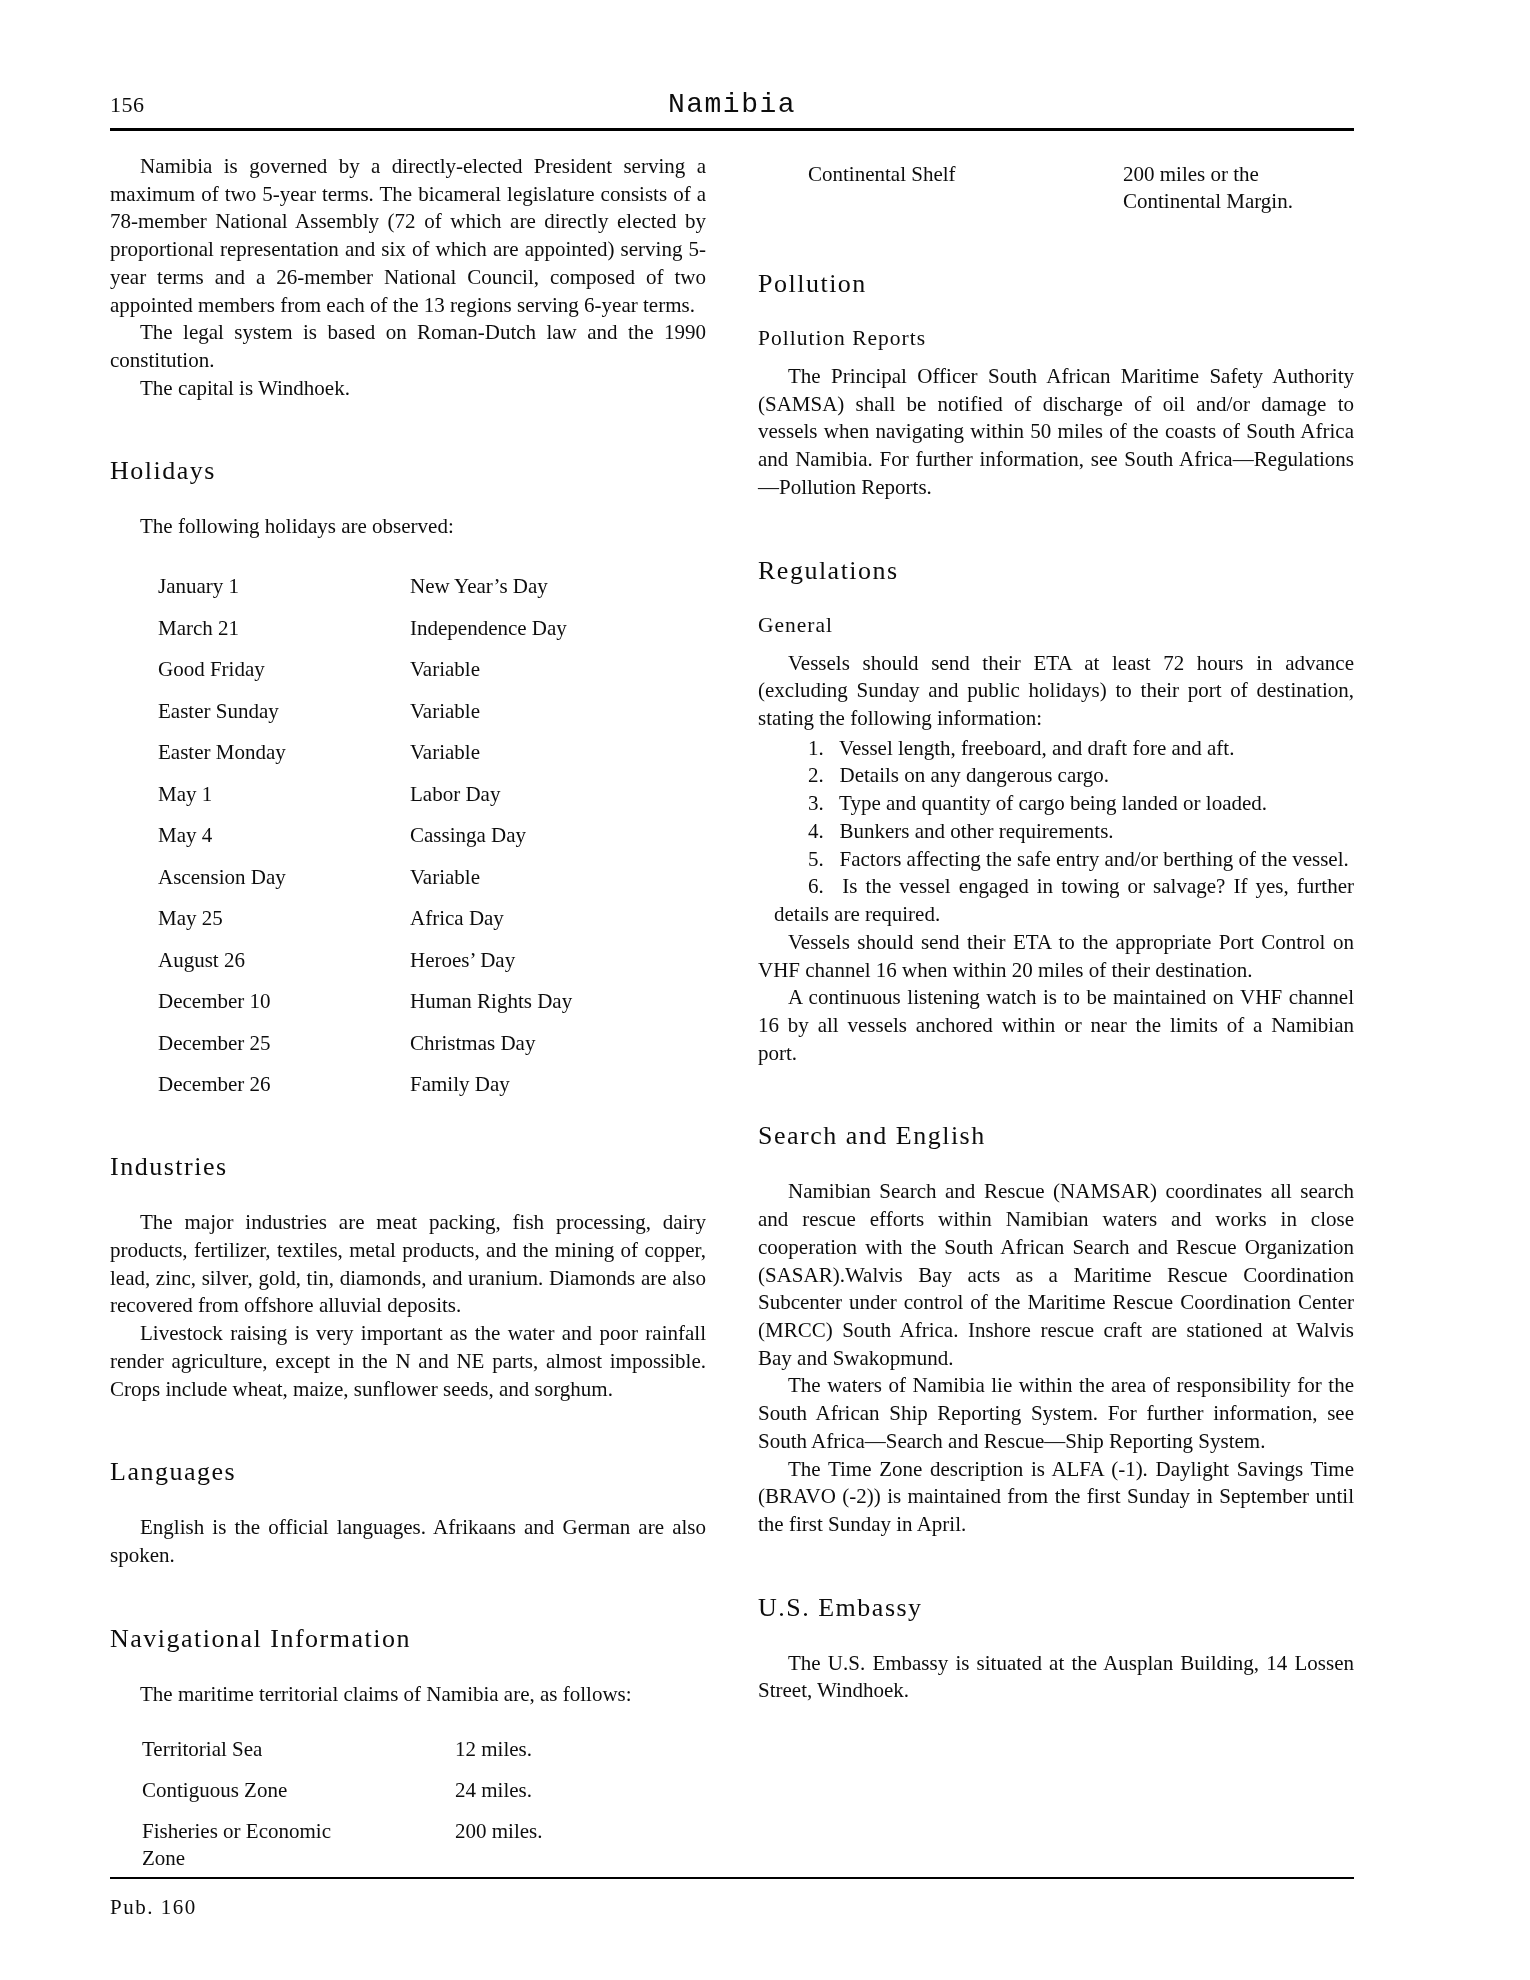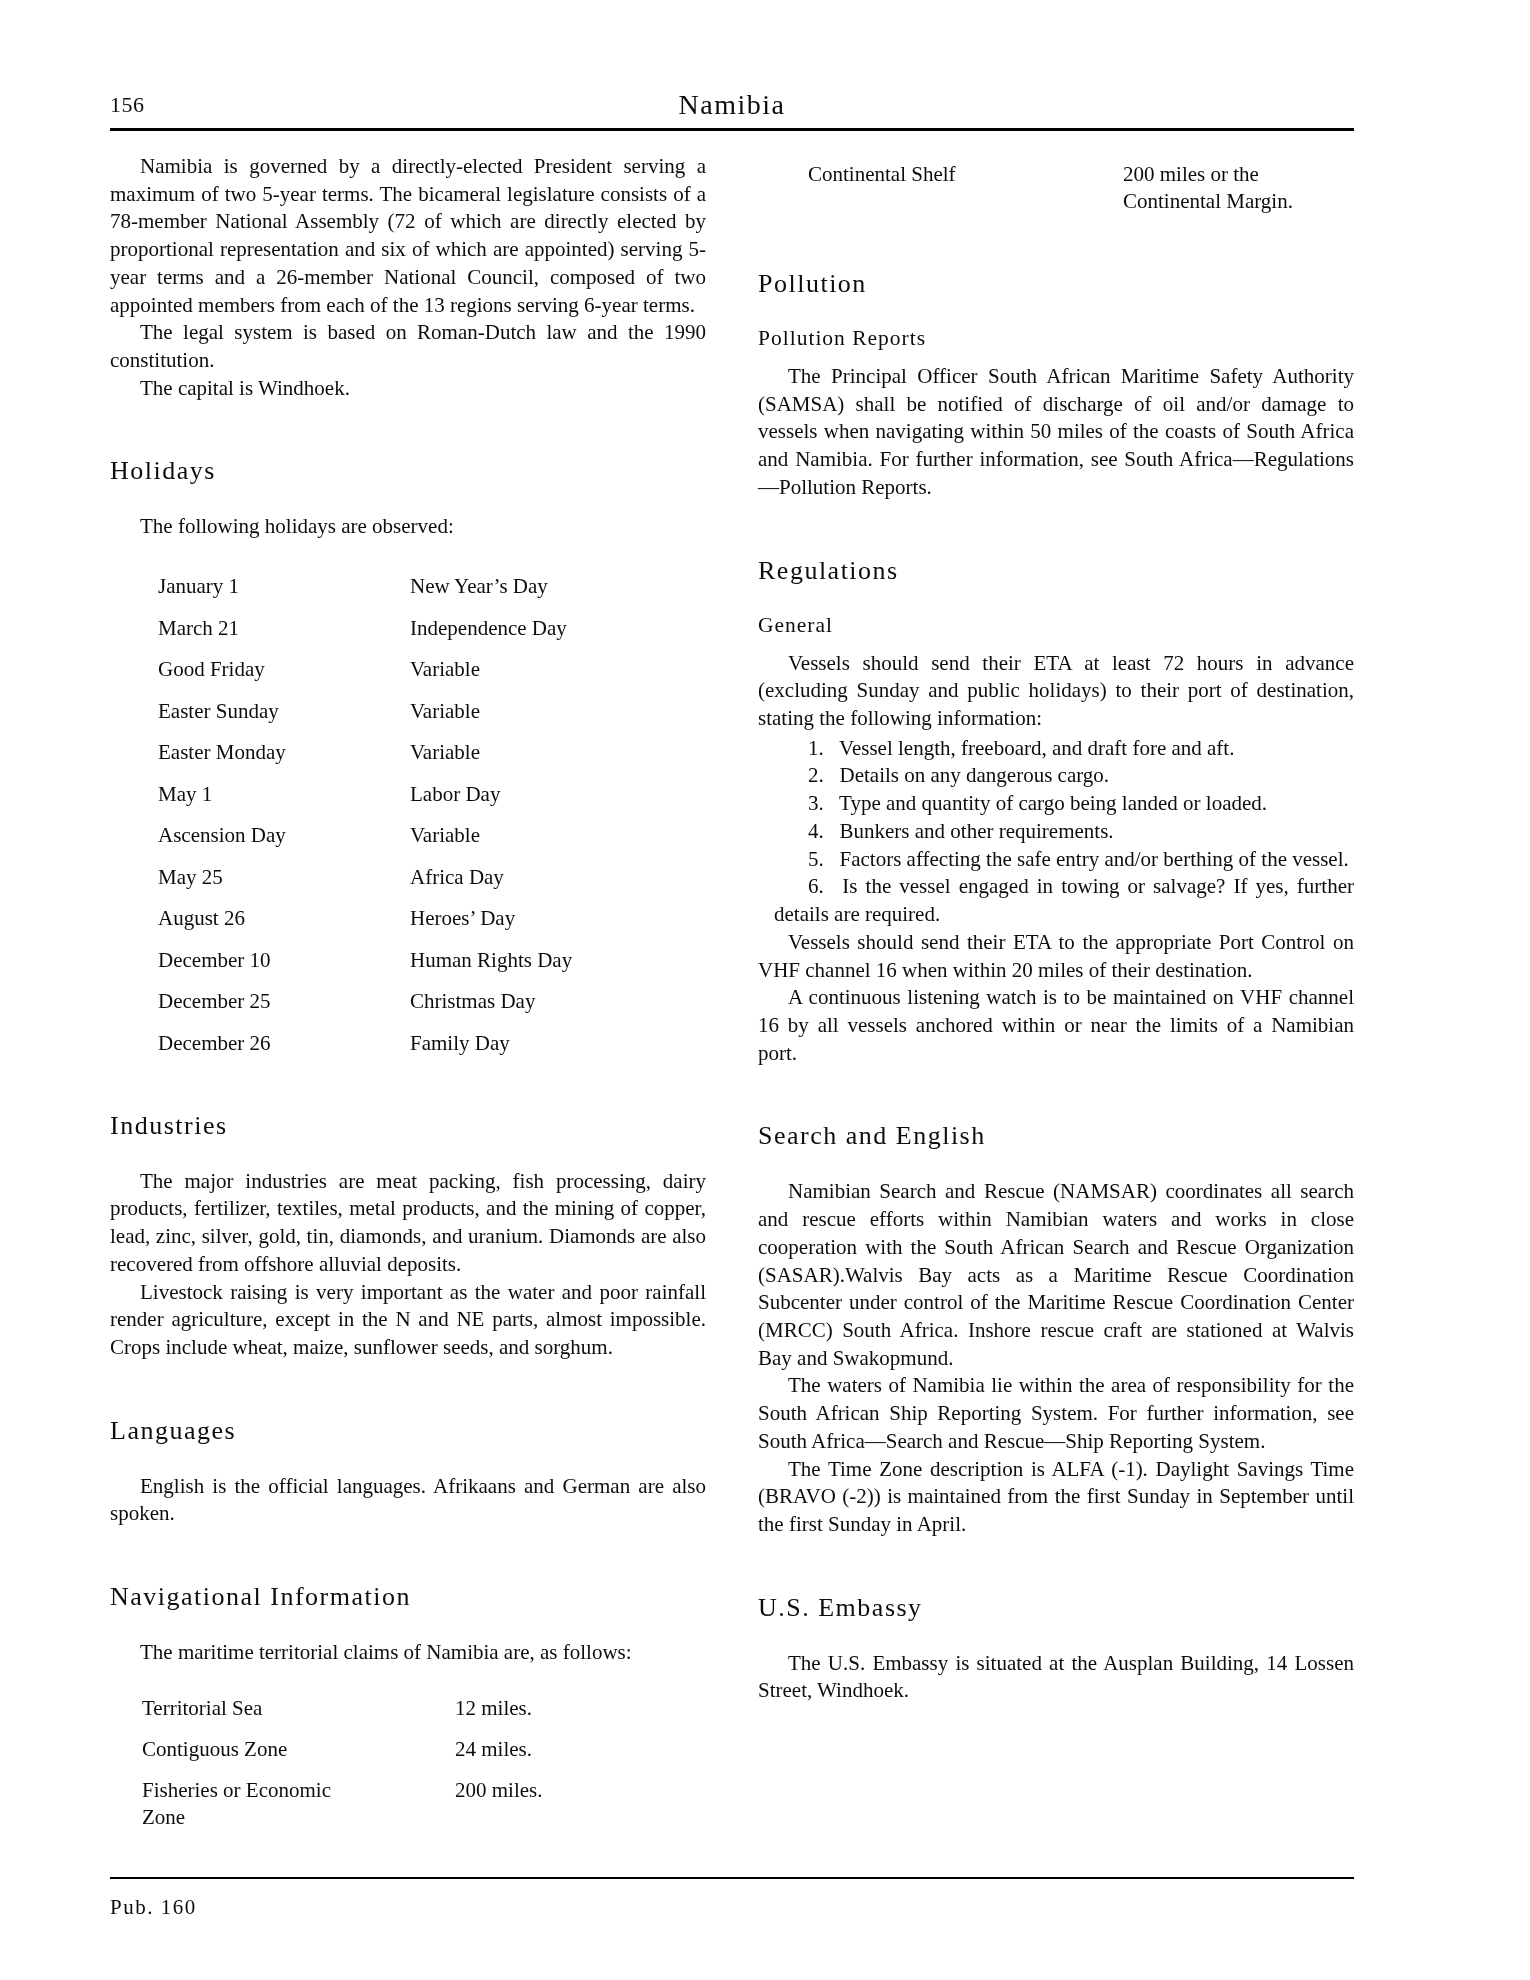--- a/index.html
+++ b/index.html
@@ -15,21 +15,21 @@
     width: 1464px;
     height: 1980px;
     padding: 88px 110px 4px 110px;
     overflow: hidden;
   }
   
   .page-header { position: relative; height: 34px; }
   .page-number { font-size: 22px; line-height: 34px; letter-spacing: 0.5px; }
   .page-title {
     position: absolute; left: 0; right: 0; top: 0;
-    text-align: center; font-size: 28px; line-height: 34px; letter-spacing: 1.5px;
+    text-align: center; font-size: 28px; line-height: 34px; letter-spacing: 1.5px; font-family: Liberation Mono, monospace;
   }
   .header-rule { border-top: 3px solid #000; margin-top: 6px; }
 
   
   .columns { display: flex; gap: 52px; margin-top: 22px; }
   .col { flex: 1 1 0; min-width: 0; }
 
   
   .para {
     font-size: 21px;
@@ -124,20 +124,24 @@
         </div>
         <div class="holiday-row">
           <span class="holiday-date">Easter Monday</span>
           <span class="holiday-name">Variable</span>
         </div>
         <div class="holiday-row">
           <span class="holiday-date">May 1</span>
           <span class="holiday-name">Labor Day</span>
         </div>
         <div class="holiday-row">
+          <span class="holiday-date">May 4</span>
+          <span class="holiday-name">Cassinga Day</span>
+        </div>
+        <div class="holiday-row">
           <span class="holiday-date">Ascension Day</span>
           <span class="holiday-name">Variable</span>
         </div>
         <div class="holiday-row">
           <span class="holiday-date">May 25</span>
           <span class="holiday-name">Africa Day</span>
         </div>
         <div class="holiday-row">
           <span class="holiday-date">August 26</span>
           <span class="holiday-name">Heroes’ Day</span>

